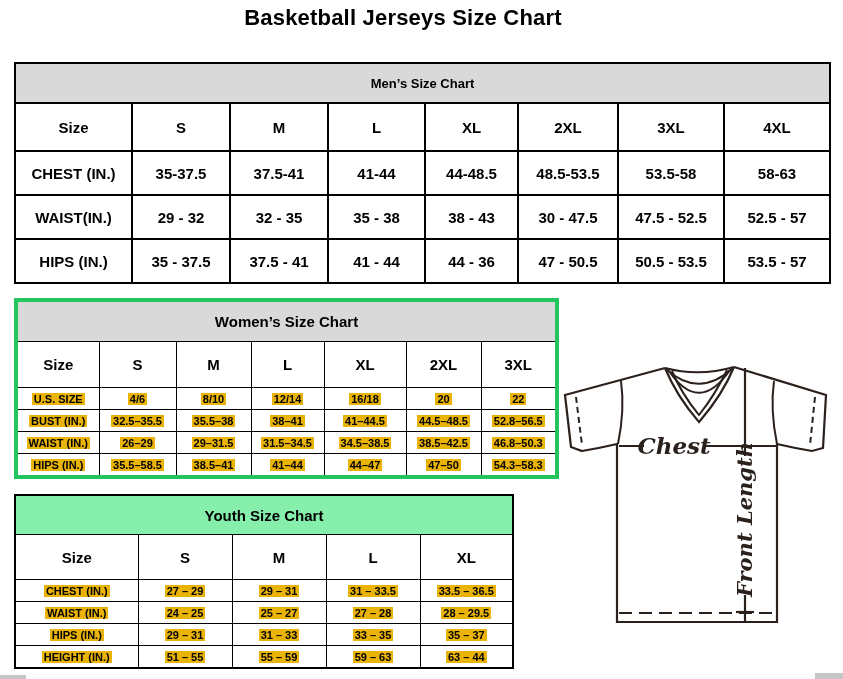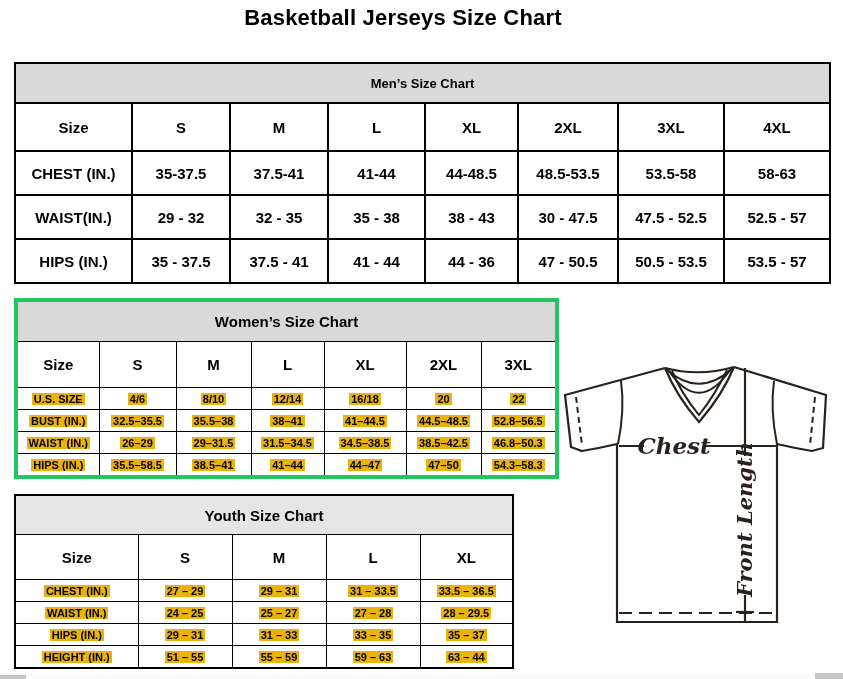--- a/index.html
+++ b/index.html
@@ -29,21 +29,21 @@
   .womens table{width:541px;border:4px solid #22c55e;}
   .womens td{border:1.5px solid #000;}
   .womens .band td{height:39px;background:#d9d9d9;font-size:15px;}
   .womens .head td{height:45px;font-size:15px;}
   .womens .row td{height:21px;font-size:11px;}
 
   
   .youth{left:14px;top:494px;}
   .youth table{width:498px;border:2px solid #000;}
   .youth td{border:1.5px solid #000;}
-  .youth .band td{height:38px;background:#e5e5e5;font-size:15px;}
+  .youth .band td{height:38px;background:#86efac;font-size:15px;}
   .youth .head td{height:44px;font-size:15px;}
   .youth .row td{height:21px;font-size:11px;}
 
   .hl{background:#eab308;padding:0 2px;}
 
   
   .jersey{position:absolute;left:555px;top:355px;width:288px;height:324px;}
 
   
   .sb-track{position:absolute;left:0;top:674px;width:843px;height:5px;background:#fbfbfb;}

